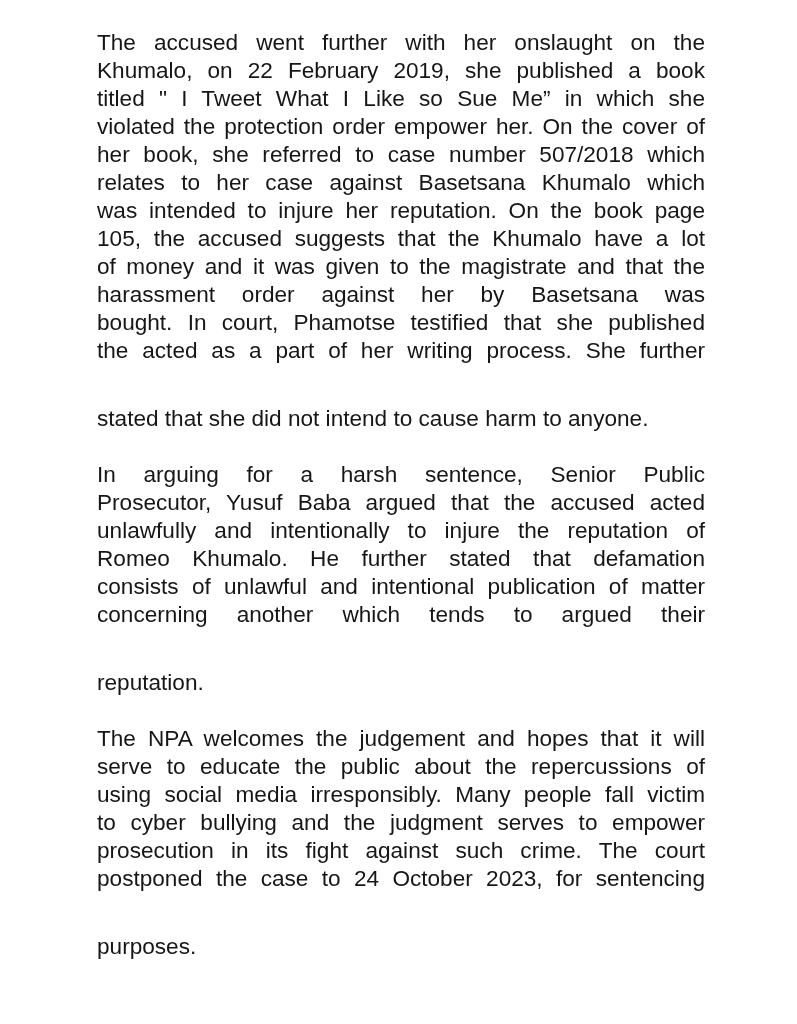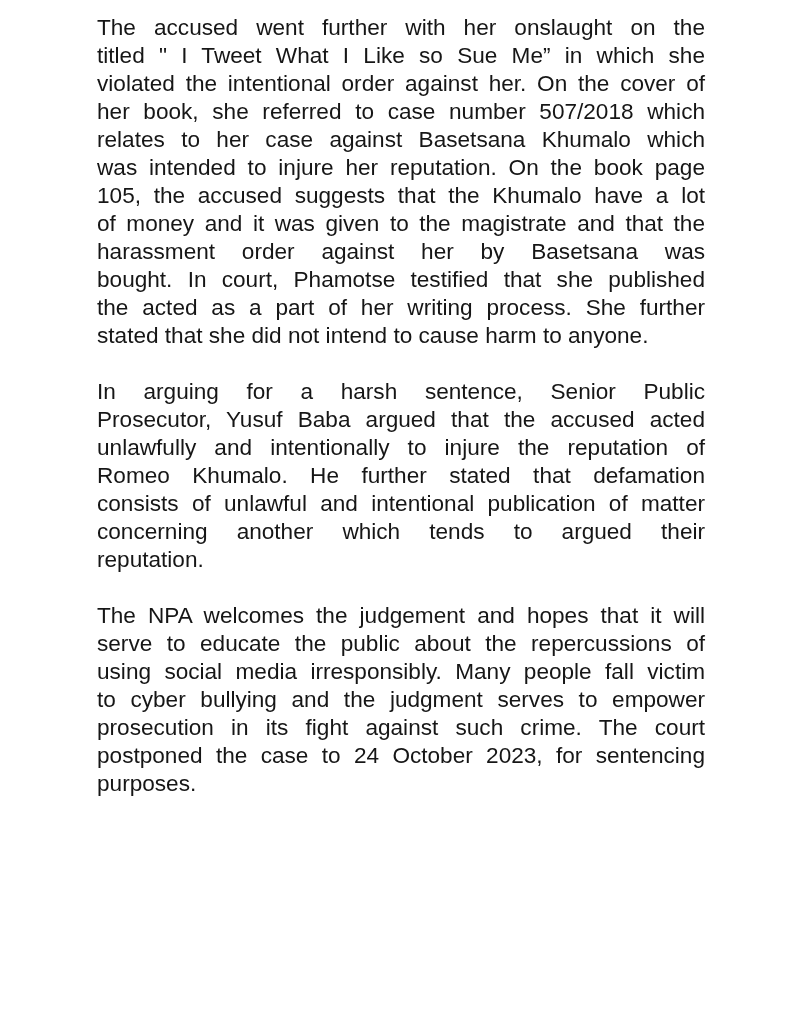--- a/index.html
+++ b/index.html
@@ -1,35 +1,36 @@
 <!DOCTYPE html>
 <html><head>
   <meta charset="utf-8">
   <style>
     html, body { margin: 0; padding: 0; background: #ffffff; }
     body { width: 797px; height: 1024px; position: relative; overflow: hidden; }
     .page {
-      position: absolute; left: 97px; top: 14px; width: 608px;
+      position: absolute; left: 97px; top: 29px; width: 608px;
       font-family: "Liberation Sans", sans-serif;
       font-size: 22.6px; color: #161616; line-height: 28px;
     }
     .para { margin: 0 0 28px 0; }
     .line { display: block; height: 28px; white-space: nowrap; text-align: justify; text-align-last: justify; }
-    .line.last { text-align-last: left; }
+    .line.last { text-align-last: left; margin-top: 40px; }
     .sig .line { text-align-last: left; }
   </style>
 </head>
 <body>
 
 <div class="page">
 
   <div class="para">
     <span class="line">The accused went further with her onslaught on the</span>
+    <span class="line">Khumalo, on 22 February 2019, she published a book</span>
     <span class="line">titled " I Tweet What I Like so Sue Me” in which she</span>
-    <span class="line">violated the intentional order against her. On the cover of</span>
+    <span class="line">violated the protection order empower her. On the cover of</span>
     <span class="line">her book, she referred to case number 507/2018 which</span>
     <span class="line">relates to her case against Basetsana Khumalo which</span>
     <span class="line">was intended to injure her reputation. On the book page</span>
     <span class="line">105, the accused suggests that the Khumalo have a lot</span>
     <span class="line">of money and it was given to the magistrate and that the</span>
     <span class="line">harassment order against her by Basetsana was</span>
     <span class="line">bought. In court, Phamotse testified that she published</span>
     <span class="line">the acted as a part of her writing process. She further</span>
     <span class="line last">stated that she did not intend to cause harm to anyone.</span>
   </div>

